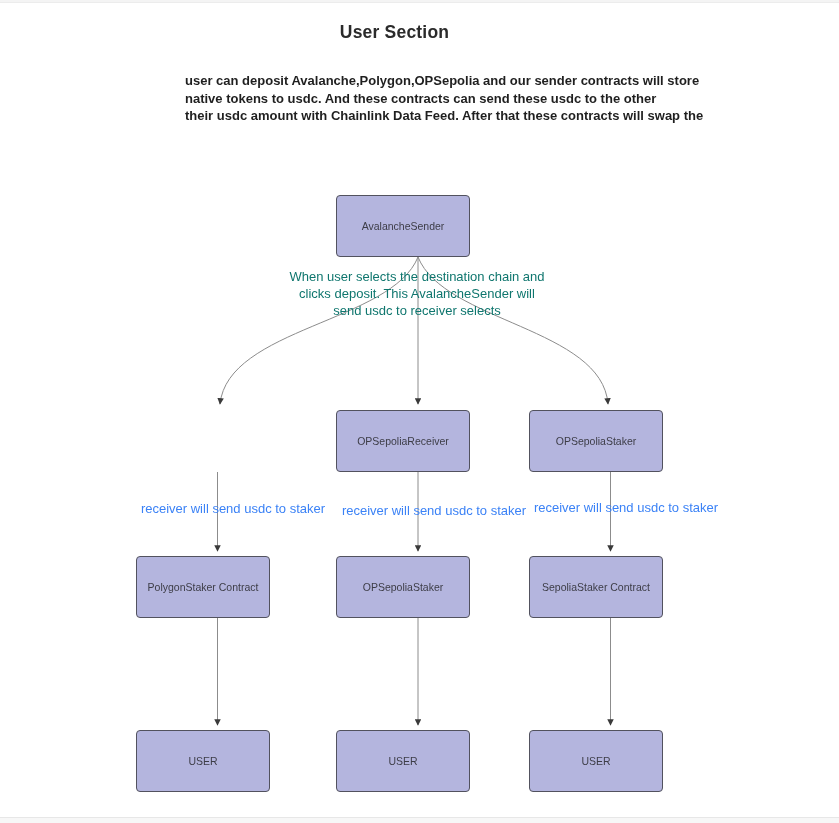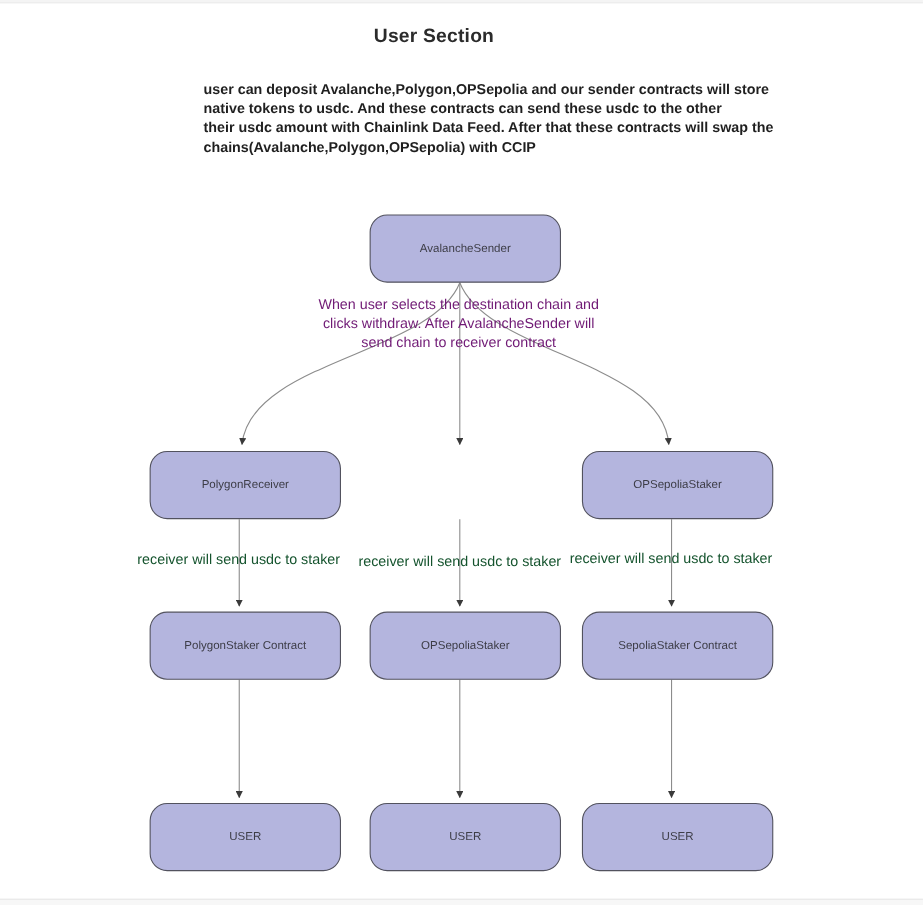--- a/index.html
+++ b/index.html
@@ -31,64 +31,63 @@
     letter-spacing:.2px;
   }
   .intro{
     position:absolute;left:162px;top:72px;
     font-size:13px;font-weight:bold;color:#1f1f1f;line-height:17.5px;
   }
   .intro div{white-space:nowrap;margin-left:23px;}
   svg.edges{position:absolute;left:0;top:0;width:839px;height:823px;}
   .edge{stroke:var(--edge-color);stroke-width:1;fill:none;}
   .node{
-    position:absolute;width:174px;height:62px;
+    position:absolute;width:134px;height:62px;
     background:var(--node-fill);
     border:1px solid var(--node-border);
-    border-radius:16px;
+    border-radius:4px;
     display:flex;align-items:center;justify-content:center;
     font-size:10.5px;color:#3d3d47;text-align:center;
   }
   .n-sender{left:336px;top:195px;}
   .n-recv-l{left:136px;top:410px;}
   .n-recv-m{left:336px;top:410px;}
   .n-recv-r{left:529px;top:410px;}
   .n-stak-l{left:136px;top:556px;}
   .n-stak-m{left:336px;top:556px;}
   .n-stak-r{left:529px;top:556px;}
   .n-user-l{left:136px;top:730px;}
   .n-user-m{left:336px;top:730px;}
   .n-user-r{left:529px;top:730px;}
   .note{
     position:absolute;left:417px;top:268px;transform:translateX(-50%);
-    text-align:center;font-size:13px;color:#701a75;line-height:17px;
+    text-align:center;font-size:13px;color:#0f766e;line-height:17px;
   }
   .note div{white-space:nowrap;}
   .edge-label{
     position:absolute;transform:translateX(-50%);
-    font-size:13px;color:#14532d;white-space:nowrap;
+    font-size:13px;color:#3b82f6;white-space:nowrap;margin-left:16px;
   }
   .el-l{left:217px;top:501px;}
   .el-m{left:418px;top:503px;}
   .el-r{left:610px;top:500px;}
 </style>
 </head>
 <body>
 
 <div class="stage">
 
   <div class="top-divider"></div>
 
   <div class="page-title">User Section</div>
 
   <div class="intro">
     <div>user can deposit Avalanche,Polygon,OPSepolia and our sender contracts will store</div>
     <div>native tokens to usdc. And these contracts can send these usdc to the other</div>
     <div>their usdc amount with Chainlink Data Feed. After that these contracts will swap the</div>
-    <div>chains(Avalanche,Polygon,OPSepolia) with CCIP</div>
   </div>
 
   <svg class="edges" viewBox="0 0 839 823">
     <defs>
       <marker id="arrow" viewBox="0 0 10 10" refX="9" refY="5" markerWidth="6.5" markerHeight="6.5" orient="auto-start-reverse">
         <path d="M0,0 L10,5 L0,10 z" style="fill:var(--arrowhead);"></path>
       </marker>
     </defs>
     <path class="edge" d="M 418 257 C 392 322, 228 328, 220 404" marker-end="url(#arrow)"></path>
     <path class="edge" d="M 418 257 L 418 404" marker-end="url(#arrow)"></path>
@@ -96,27 +95,27 @@
     <path class="edge" d="M 217.5 472 L 217.5 551" marker-end="url(#arrow)"></path>
     <path class="edge" d="M 418 472 L 418 551" marker-end="url(#arrow)"></path>
     <path class="edge" d="M 610.5 472 L 610.5 551" marker-end="url(#arrow)"></path>
     <path class="edge" d="M 217.5 618 L 217.5 725" marker-end="url(#arrow)"></path>
     <path class="edge" d="M 418 618 L 418 725" marker-end="url(#arrow)"></path>
     <path class="edge" d="M 610.5 618 L 610.5 725" marker-end="url(#arrow)"></path>
   </svg>
 
   <div class="note">
     <div>When user selects the destination chain and</div>
-    <div>clicks withdraw. After AvalancheSender will</div>
-    <div>send chain to receiver contract</div>
+    <div>clicks deposit. This AvalancheSender will</div>
+    <div>send usdc to receiver selects</div>
   </div>
 
   <div class="node n-sender">AvalancheSender</div>
 
-  <div class="node n-recv-l">PolygonReceiver</div>
+  <div class="node n-recv-m">OPSepoliaReceiver</div>
   <div class="node n-recv-r">OPSepoliaStaker</div>
 
   <div class="edge-label el-l">receiver will send usdc to staker</div>
   <div class="edge-label el-m">receiver will send usdc to staker</div>
   <div class="edge-label el-r">receiver will send usdc to staker</div>
 
   <div class="node n-stak-l">PolygonStaker Contract</div>
   <div class="node n-stak-m">OPSepoliaStaker</div>
   <div class="node n-stak-r">SepoliaStaker Contract</div>
 

